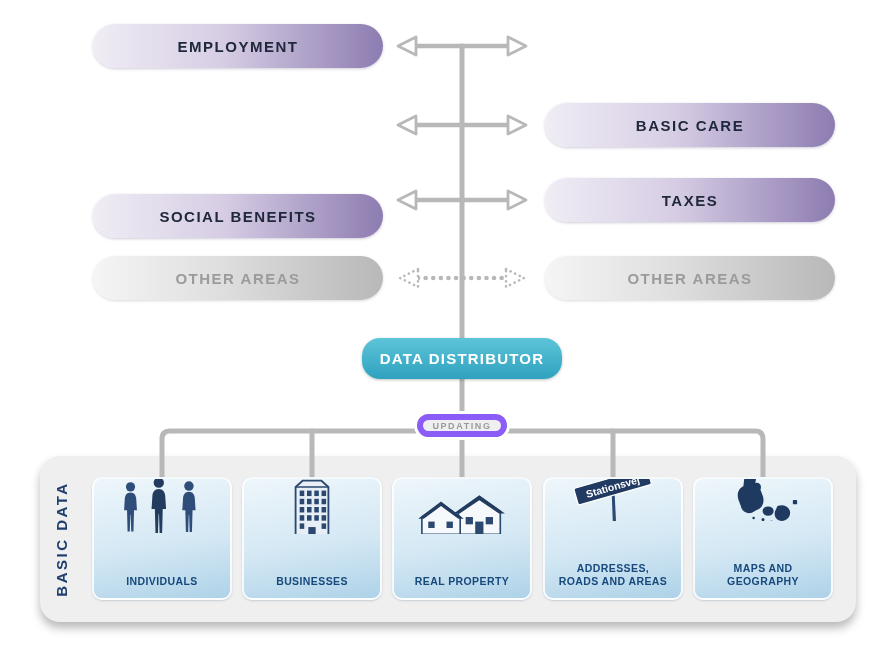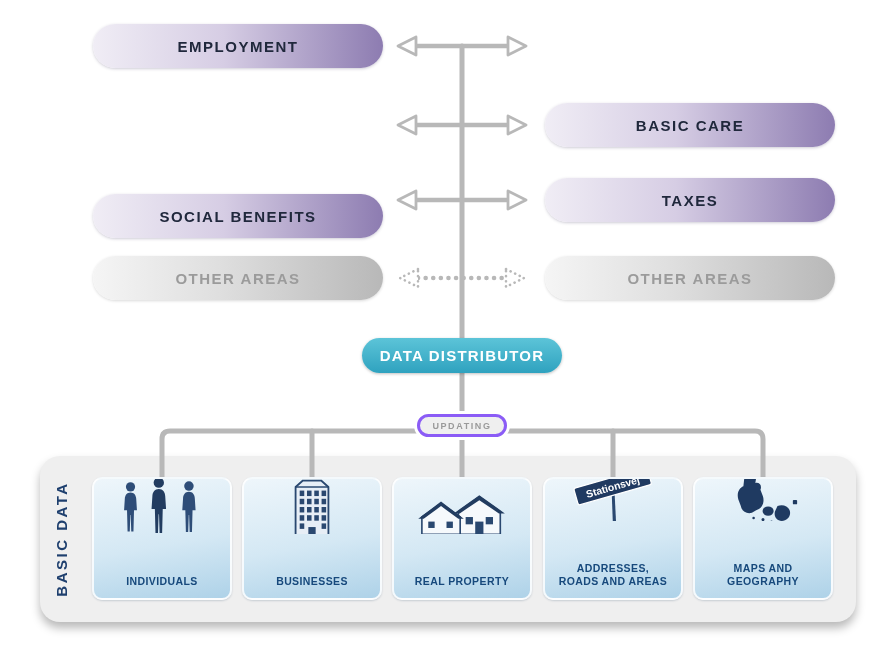--- a/index.html
+++ b/index.html
@@ -19,30 +19,30 @@
     color:#20283c; box-shadow:0 1px 3px rgba(60,50,90,.25);text-align:right;
   }
   .pill.gray {
     background:linear-gradient(90deg,#f5f5f5 0%,#dedede 45%,#b8b8b8 100%);
     color:#9b9b9b; box-shadow:0 1px 3px rgba(0,0,0,.15);text-align:right;
   }
   .pos-l { left:93px; }
   .pos-r { left:545px; }
 
   .distributor {
-    position:absolute; left:362px; top:338px; width:200px; height:35px;
+    position:absolute; left:362px; top:338px; width:200px; height:41px;
     border-radius:18px; background:linear-gradient(180deg,#5cc4d8,#2fa2bf);
     color:#ffffff; display:flex; align-items:center; justify-content:center;
     font-weight:bold; font-size:15px; letter-spacing:1.2px; z-index:2;
     box-shadow:0 1px 3px rgba(0,0,0,.25);
   }
 
   .updating {
     position:absolute; left:417px; top:414px; width:90px; height:23px;
-    border-radius:13px; background:#efefef; border:3px solid #8b5cf6;
+    border-radius:13px; background:#efefef; border:6px solid #8b5cf6;
     box-sizing:border-box; color:#9a9a9a; display:flex; align-items:center;
     justify-content:center; font-weight:bold; font-size:9px; letter-spacing:1.6px;
     z-index:2; box-shadow:0 0 0 3px #ffffff;
   }
 
   .panel {
     position:absolute; left:40px; top:456px; width:816px; height:166px;
     background:#efefef; border-radius:20px; z-index:0;
     box-shadow:0 6px 10px rgba(0,0,0,.28);
   }

